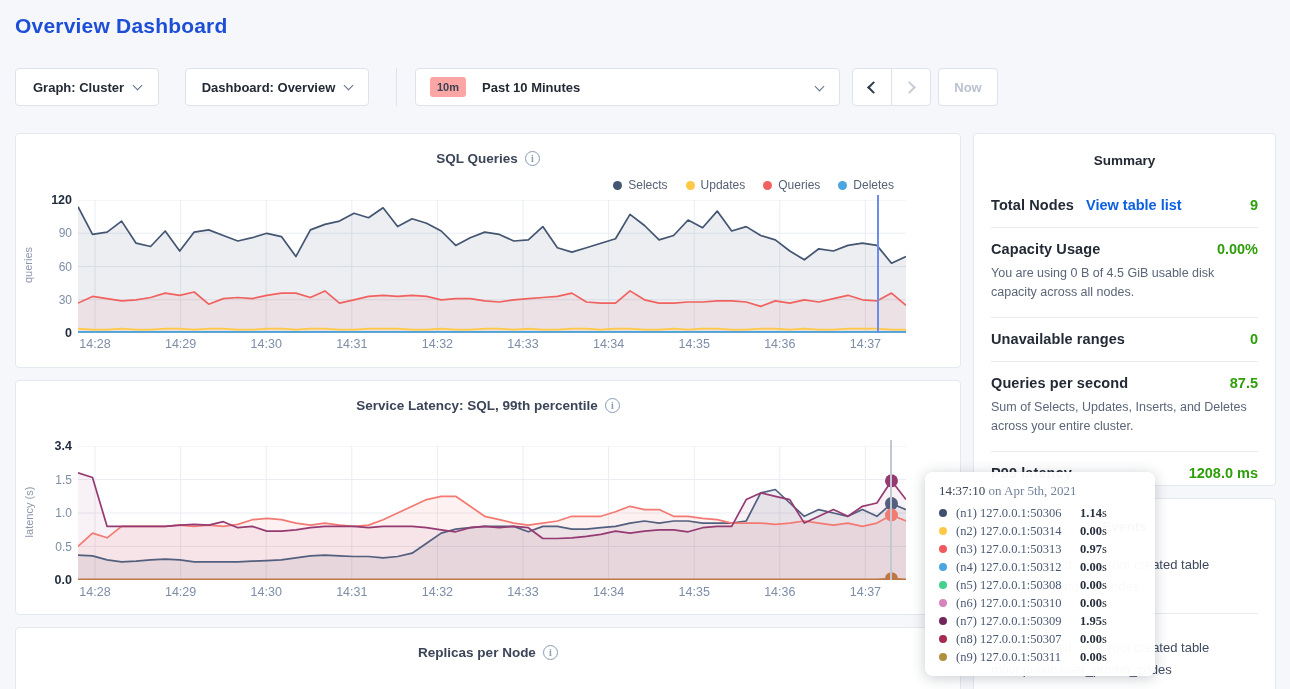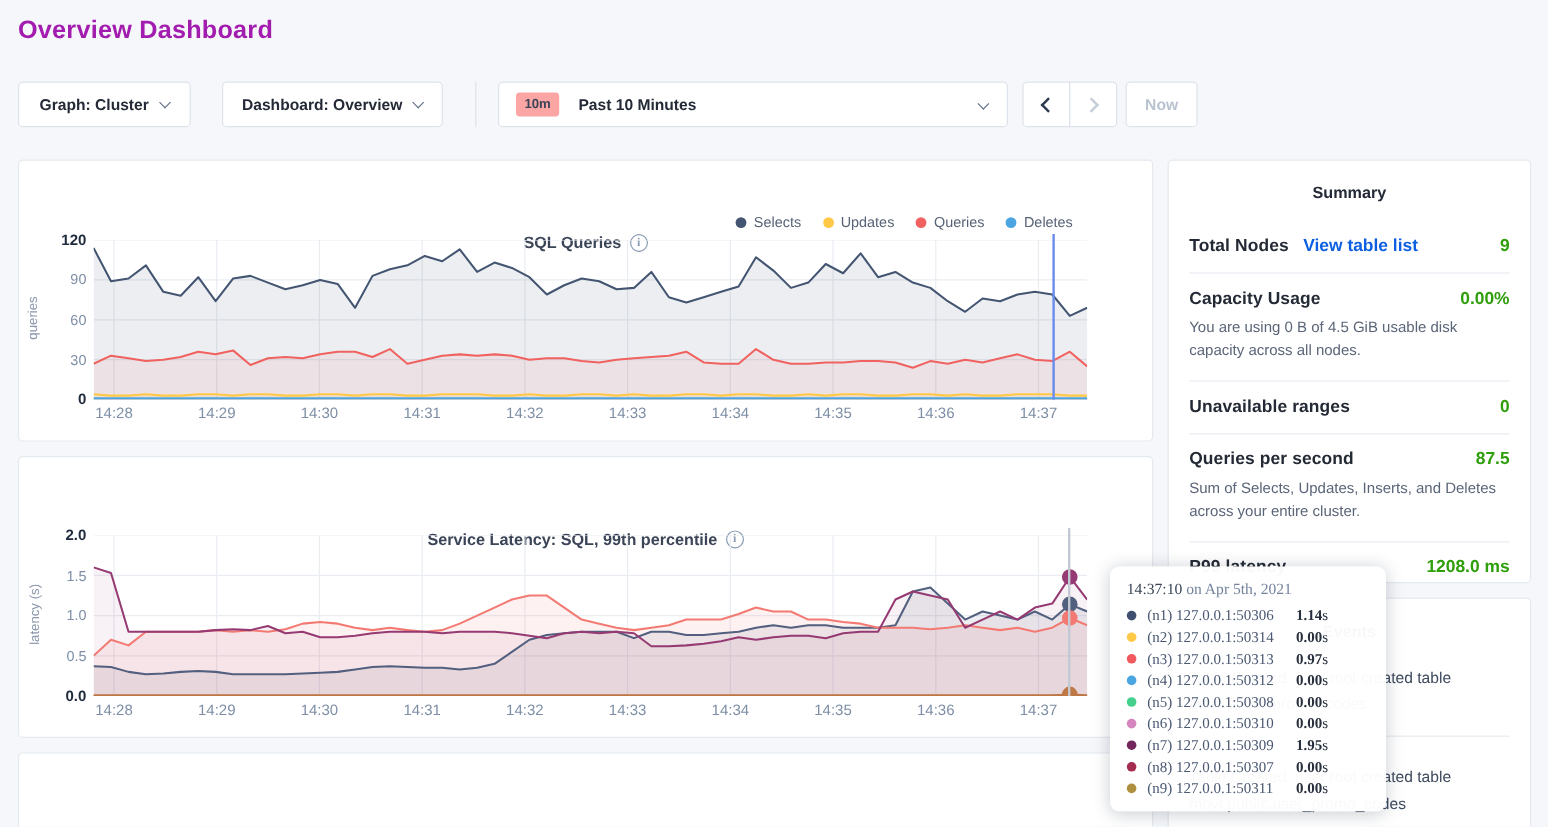--- a/index.html
+++ b/index.html
@@ -1,37 +1,37 @@
 <!DOCTYPE html>
 <html><head>
 <meta charset="utf-8">
 <style>
   * { box-sizing: border-box; margin: 0; padding: 0; }
   html,body { background:#eef1f5; }
   body { font-family: "Liberation Sans", sans-serif; }
   #app { position:relative; width:1290px; height:689px; background:#f6f7fa; overflow:hidden; }
 
-  .page-title { position:absolute; left:15px; top:14px; font-size:21px; font-weight:600; color:#a21caf; letter-spacing:.2px; }
+  .page-title { position:absolute; left:15px; top:14px; font-size:21px; font-weight:600; color:#1d4ed8; letter-spacing:.2px; }
 
   
   .btn { position:absolute; top:68px; height:38px; background:#fff; border:1px solid #dde3ea; border-radius:4px;
          display:flex; align-items:center; justify-content:center; gap:10px; font-size:13px; font-weight:700; color:#242a35; cursor:pointer; }
   .chev-down { width:7px; height:7px; border-right:1.6px solid #5f6f87; border-bottom:1.6px solid #5f6f87; transform:rotate(45deg); margin-top:-4px; }
   .toolbar-divider { position:absolute; left:396px; top:68px; width:1px; height:38px; background:#dde3ea; }
   .time-badge { background:#fca5a5; color:#394455; font-size:11px; font-weight:700; padding:4px 7px; border-radius:3px; }
   .time-picker { justify-content:flex-start; padding:0 14px; }
   .time-picker .chev-down { position:absolute; right:16px; top:18px; }
   .arrow-btn { display:flex; align-items:center; justify-content:center; }
   .chev-left  { width:9px; height:9px; border-left:2.2px solid #2c3a4f; border-bottom:2.2px solid #2c3a4f; transform:rotate(45deg); margin-left:3px;}
   .chev-right { width:9px; height:9px; border-right:2.2px solid #c5cdd9; border-top:2.2px solid #c5cdd9; transform:rotate(45deg); margin-right:3px;}
   .btn-disabled { color:#b9c2cf; cursor:default; }
 
   
   .panel { position:absolute; background:#fff; border:1px solid #e4e9ef; border-radius:4px; }
-  .panel-title { position:absolute; width:100%; text-align:center; font-size:13.5px; font-weight:700; color:#3b4557; display:flex; justify-content:center; align-items:flex-start; gap:7px;margin-top:44px; }
+  .panel-title { position:absolute; width:100%; text-align:center; font-size:13.5px; font-weight:700; color:#3b4557; display:flex; justify-content:center; align-items:flex-start; gap:7px; }
   .info-icon { display:inline-flex; width:15px; height:15px; border:1px solid #8a9bb4; border-radius:50%; color:#8a9bb4;
                font-size:10px; font-weight:700; align-items:center; justify-content:center; font-family:"Liberation Serif", serif; cursor:pointer; }
 
   
   .ylab { position:absolute; font-size:11px; color:#8a97ab; transform:rotate(-90deg); transform-origin:center; white-space:nowrap; }
   .ytick { position:absolute; width:34px; text-align:right; font-size:12px; color:#7d8ea6; }
   .ytick.strong { font-weight:700; color:#1f2a3c; font-size:12.5px; }
   .xtick { position:absolute; width:60px; text-align:center; font-size:12.5px; color:#7d8ea6; }
   .plot { position:absolute; border-bottom:1px solid #aab6c6; }
   .legend { position:absolute; display:flex; gap:18px; align-items:center; }
@@ -312,21 +312,21 @@
     <div class="xtick" style="left: 407.4px; top: 337px;">14:32</div>
     <div class="xtick" style="left: 493px; top: 337px;">14:33</div>
     <div class="xtick" style="left: 578.6px; top: 337px;">14:34</div>
     <div class="xtick" style="left: 664.2px; top: 337px;">14:35</div>
     <div class="xtick" style="left: 749.8px; top: 337px;">14:36</div>
     <div class="xtick" style="left: 835.4px; top: 337px;">14:37</div>
     <div class="ytick strong" style="left: 38px; top: 573px;">0.0</div>
     <div class="ytick" style="left: 38px; top: 539.5px;">0.5</div>
     <div class="ytick" style="left: 38px; top: 506px;">1.0</div>
     <div class="ytick" style="left: 38px; top: 472.5px;">1.5</div>
-    <div class="ytick strong" style="left: 38px; top: 439px;">2.0</div>
+    <div class="ytick strong" style="left: 38px; top: 439px;">3.4</div>
     <div class="xtick" style="left: 65px; top: 585px;">14:28</div>
     <div class="xtick" style="left: 150.6px; top: 585px;">14:29</div>
     <div class="xtick" style="left: 236.2px; top: 585px;">14:30</div>
     <div class="xtick" style="left: 321.8px; top: 585px;">14:31</div>
     <div class="xtick" style="left: 407.4px; top: 585px;">14:32</div>
     <div class="xtick" style="left: 493px; top: 585px;">14:33</div>
     <div class="xtick" style="left: 578.6px; top: 585px;">14:34</div>
     <div class="xtick" style="left: 664.2px; top: 585px;">14:35</div>
     <div class="xtick" style="left: 749.8px; top: 585px;">14:36</div>
     <div class="xtick" style="left: 835.4px; top: 585px;">14:37</div>

